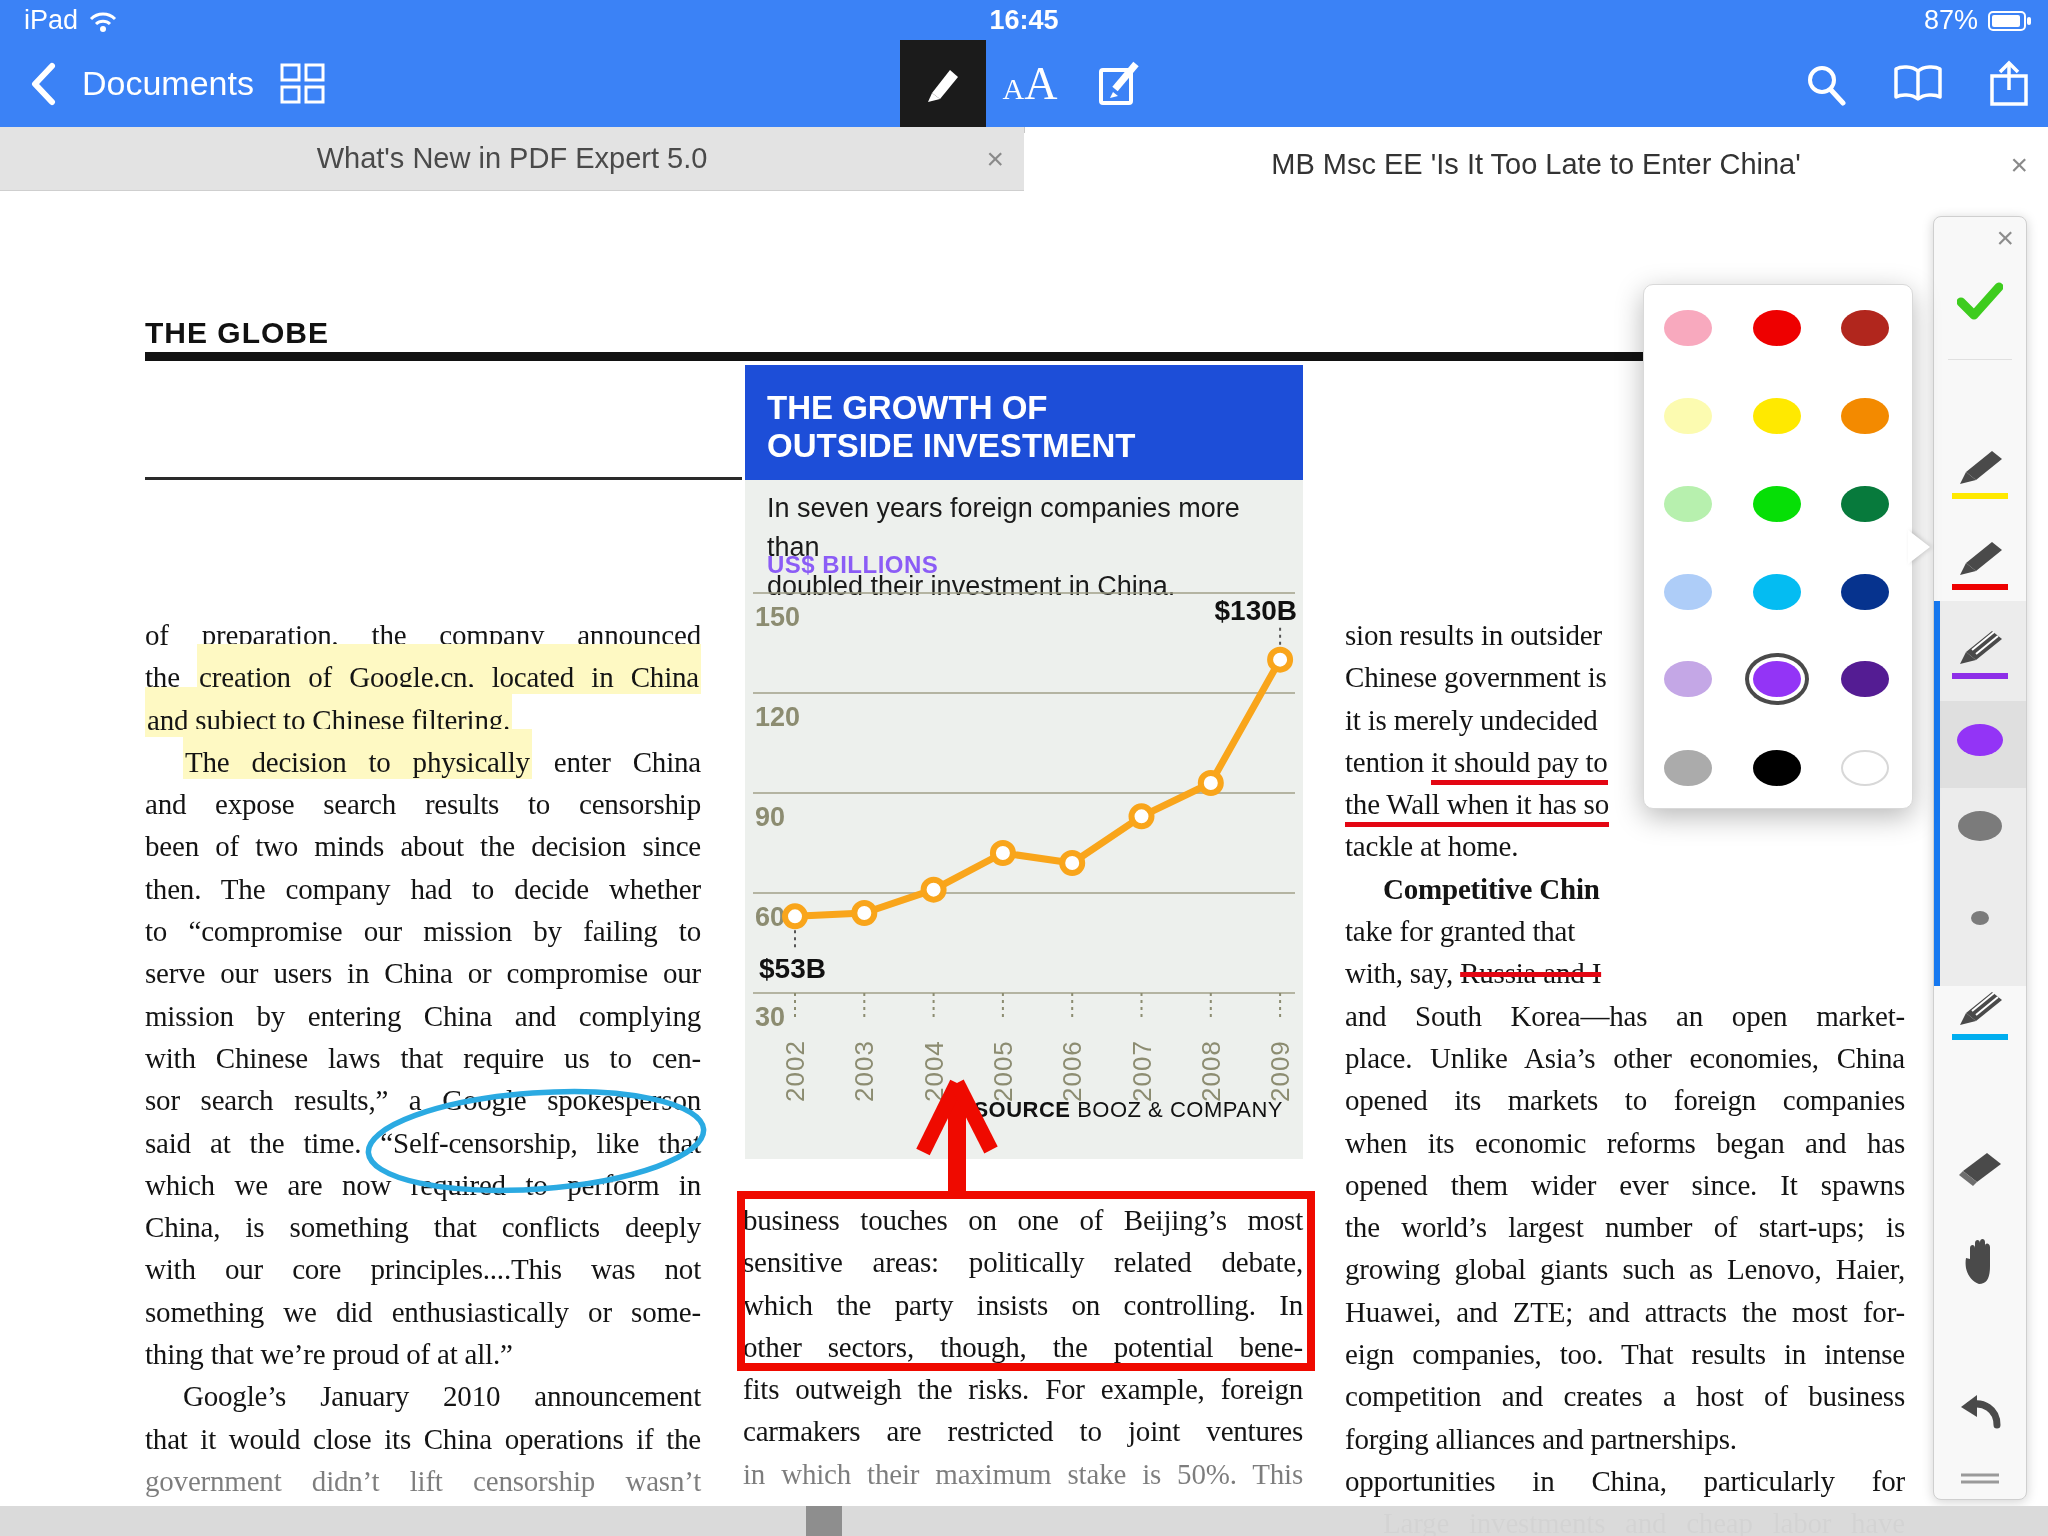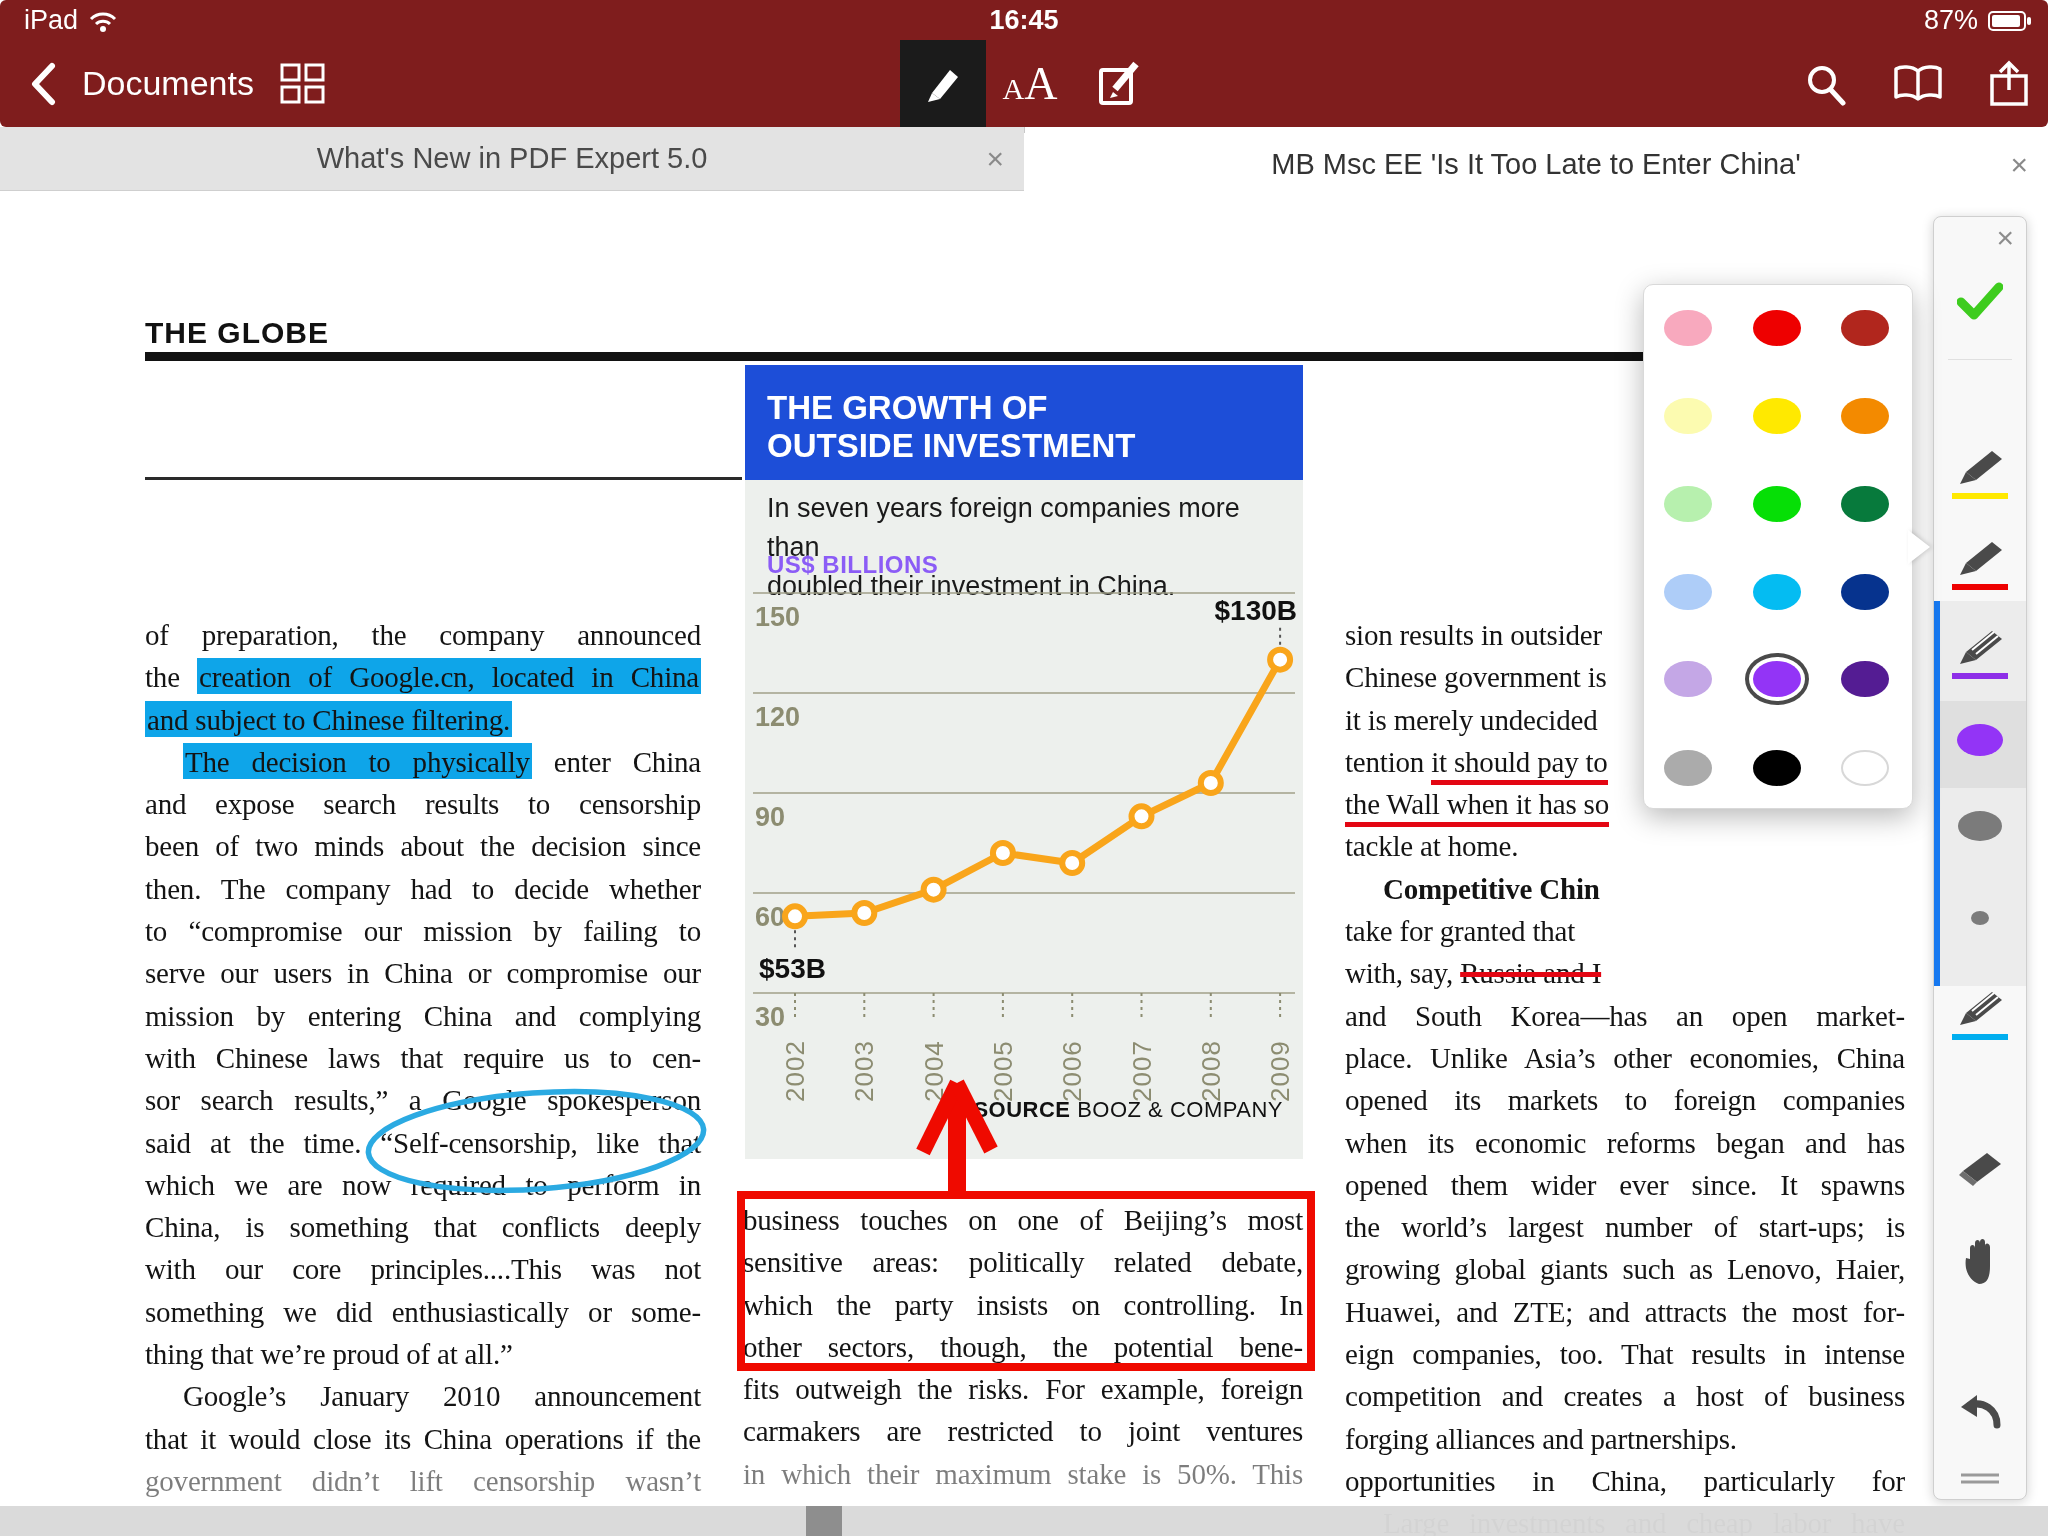--- a/index.html
+++ b/index.html
@@ -1,19 +1,19 @@
 <!DOCTYPE html>
 <html><head>
 <meta charset="utf-8">
 <style>
   html,body{margin:0;padding:0;}
   body{width:2048px;height:1536px;position:relative;overflow:hidden;background:#fff;
        font-family:"Liberation Sans",sans-serif;}
   
-  .chrome{position:absolute;left:0;top:0;width:2048px;height:127px;background:#7f1d1d;z-index:20;border-radius:6px;}
+  .chrome{position:absolute;left:0;top:0;width:2048px;height:127px;background:#3b82f6;z-index:20;}
   .statusbar{position:absolute;left:0;top:0;width:2048px;height:40px;color:#fff;font-size:27px;}
   .statusbar .left{position:absolute;left:24px;top:5px;display:flex;align-items:center;gap:10px;}
   .statusbar .time{position:absolute;left:0;right:0;top:5px;text-align:center;font-weight:bold;}
   .statusbar .right{position:absolute;right:16px;top:5px;display:flex;align-items:center;gap:10px;}
   .toolbar{position:absolute;left:0;top:40px;width:2048px;height:87px;color:#fff;}
   .tb-left{position:absolute;left:30px;top:0;height:87px;display:flex;align-items:center;gap:26px;}
   .tb-title{font-size:34px;color:#fff;}
   .pen-box{position:absolute;left:900px;top:0;width:86px;height:87px;background:#1b1b1b;
            display:flex;align-items:center;justify-content:center;}
   .tb-center-icon{position:absolute;top:0;height:87px;display:flex;align-items:center;justify-content:center;}
@@ -33,21 +33,21 @@
   .kicker{position:absolute;left:145px;top:126px;font-size:30px;font-weight:bold;letter-spacing:1px;color:#111;}
   .rule-thick{position:absolute;left:145px;top:162px;width:1760px;height:9px;background:#121212;}
   .rule-thin{position:absolute;left:145px;top:287px;width:597px;height:3px;background:#2a2a2a;}
   .col{position:absolute;color:#141414;}
   .ln{height:42.3px;font:29px/42.3px "Liberation Serif",serif;letter-spacing:-0.2px;white-space:normal;
       text-align:left;overflow:visible;}
   .ln.j{text-align:justify;text-align-last:justify;}
   .ln.ind{text-indent:38px;}
   .ln.fade{opacity:.55;}
   .ln .b{font-weight:bold;}
-  .ln .hl{background:#0ea5e9;padding:3px 2px 1px 2px;}
+  .ln .hl{background:#fef9c3;padding:17px 2px 1px 2px;}
   .ln .ul{border-bottom:5px solid #E30613;padding-bottom:2px;text-align:center;}
   .ln .st{text-decoration:line-through;text-decoration-color:#E30613;text-decoration-thickness:4.5px;}
   
   .chart{position:absolute;left:745px;top:175px;width:558px;height:794px;background:#EDF0ED;}
   .chart-head{position:absolute;left:0;top:0;width:558px;height:115px;background:#1d4ed8;color:#fff;
               font-size:33px;font-weight:bold;line-height:38px;padding:24px 0 0 22px;box-sizing:border-box;}
   .chart-sub{position:absolute;left:22px;top:124px;width:510px;font-size:27px;line-height:39px;color:#1a1a1a;}
   .chart-unit{position:absolute;left:22px;top:186px;font-size:24px;font-weight:bold;color:#8b5cf6;letter-spacing:.5px;}
   .chart-source{position:absolute;right:20px;top:732px;font-size:22px;color:#111;letter-spacing:.5px;}
   .chart-source .sb{font-weight:bold;}

